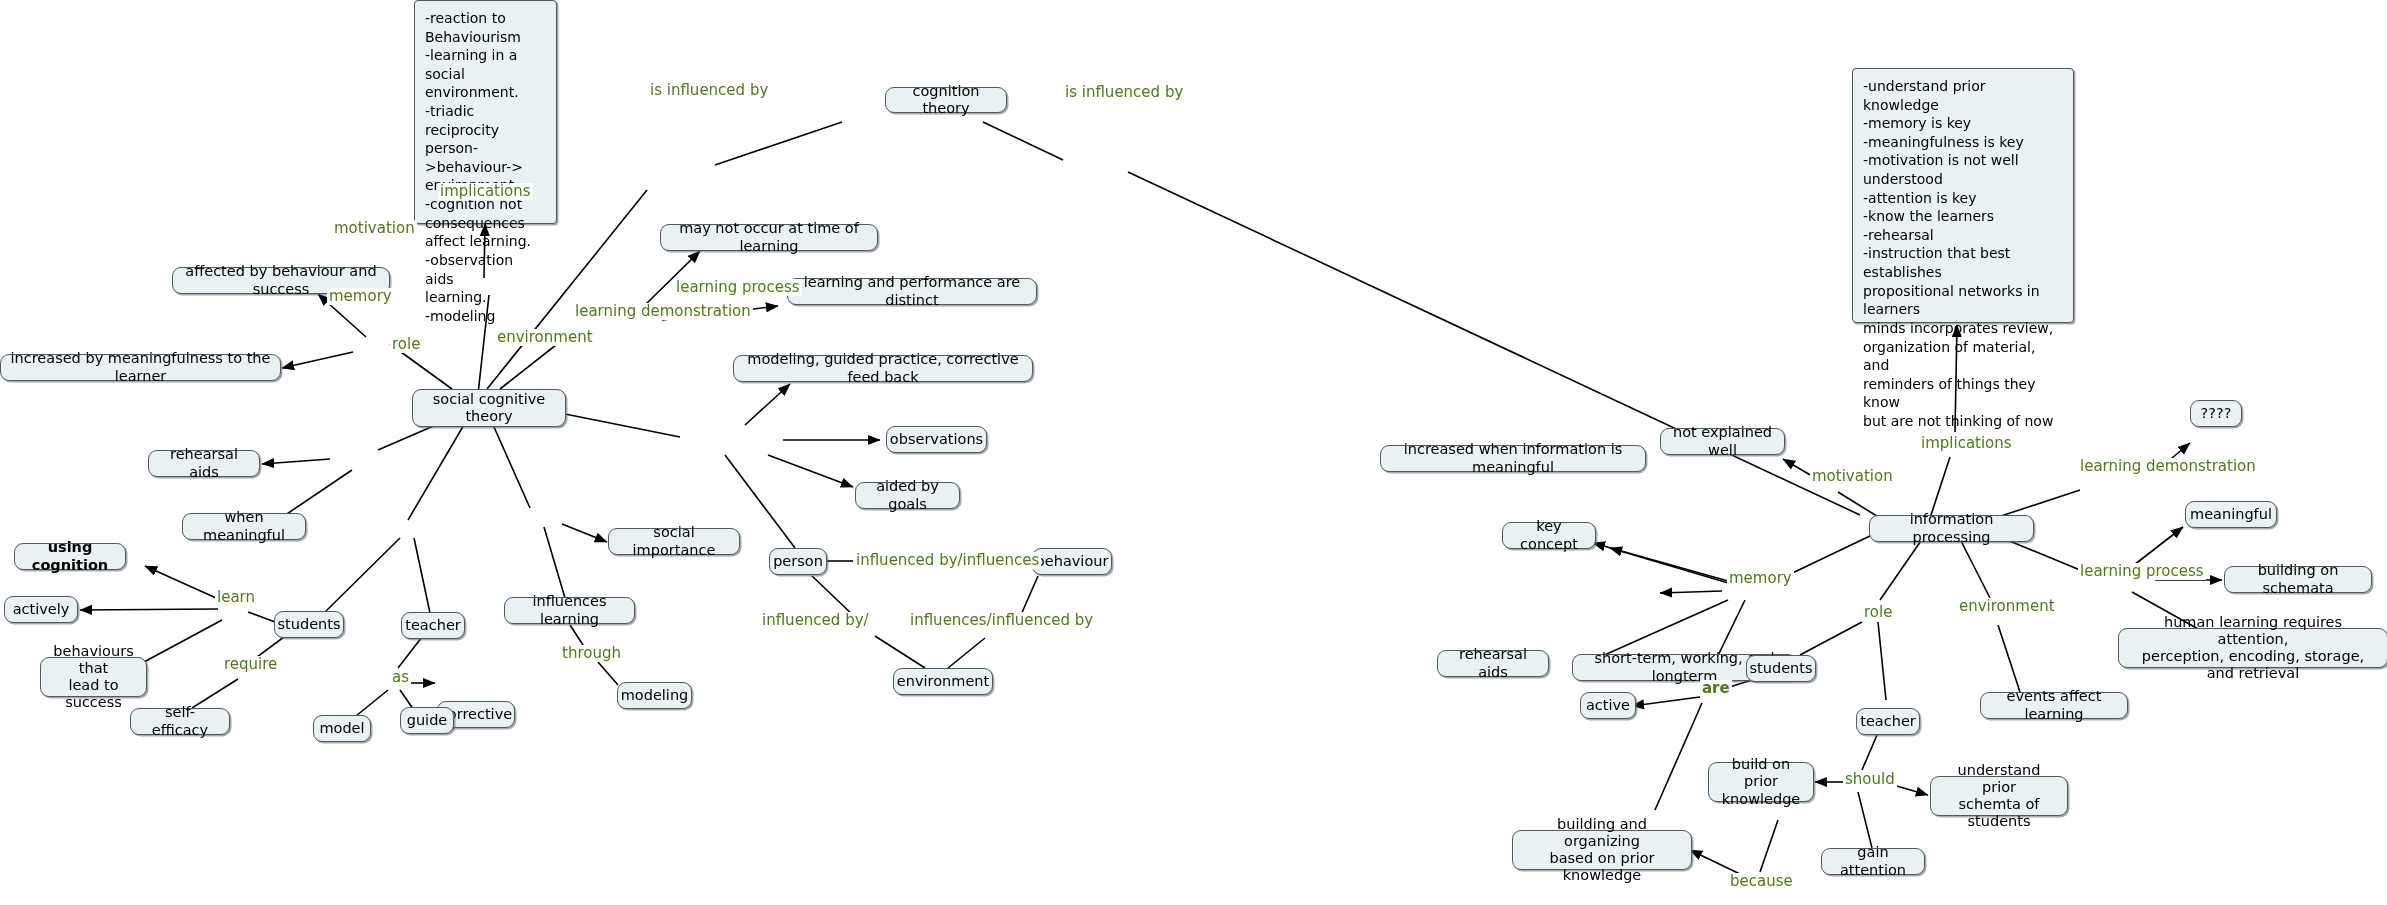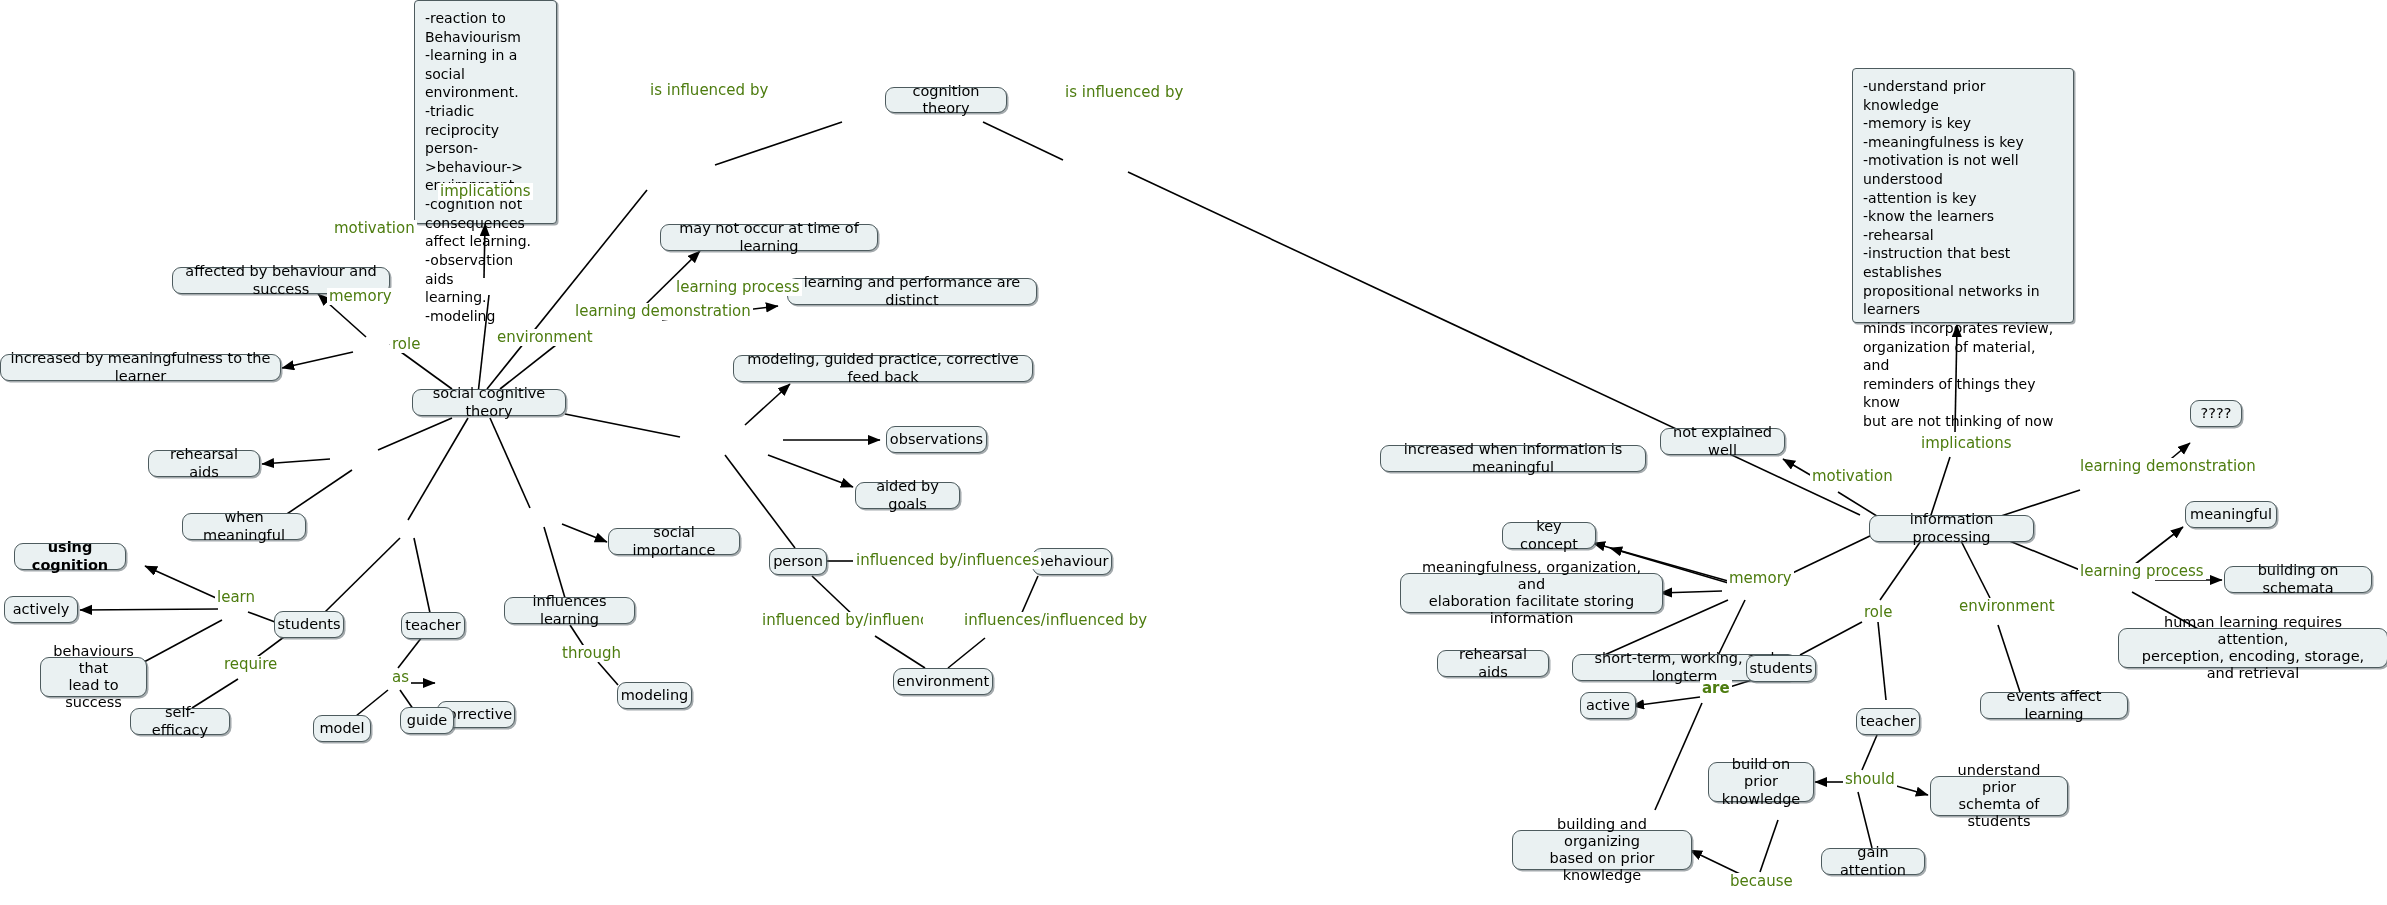--- a/index.html
+++ b/index.html
@@ -180,21 +180,21 @@
   <div class="node" style="left:660px;top:224px;width:218px;height:27px;">may not occur at time of learning</div>
 
   <div class="node" style="left:787px;top:278px;width:250px;height:27px;">learning and performance  are distinct</div>
 
   <div class="node" style="left:172px;top:267px;width:218px;height:27px;">affected by behaviour and success</div>
 
   <div class="node" style="left:0px;top:354px;width:281px;height:27px;">increased by meaningfulness to the learner</div>
 
   <div class="node" style="left:733px;top:355px;width:300px;height:27px;">modeling, guided practice, corrective feed back</div>
 
-  <div class="node" style="left:412px;top:389px;width:154px;height:27px;">social cognitive theory</div>
+  <div class="node" style="left:412px;top:389px;width:154px;height:38px;">social cognitive theory</div>
 
   <div class="node" style="left:886px;top:426px;width:101px;height:27px;">observations</div>
 
   <div class="node" style="left:855px;top:482px;width:105px;height:27px;">aided by goals</div>
 
   <div class="node" style="left:148px;top:450px;width:112px;height:27px;">rehearsal aids</div>
 
   <div class="node" style="left:182px;top:513px;width:124px;height:27px;">when meaningful</div>
 
   <div class="node" style="left:608px;top:528px;width:132px;height:27px;">social importance</div>
@@ -250,22 +250,20 @@
   <div class="node" style="left:1380px;top:445px;width:266px;height:27px;">increased when information is meaningful</div>
 
   <div class="node" style="left:1869px;top:515px;width:165px;height:27px;">information processing</div>
 
   <div class="node" style="left:2185px;top:501px;width:92px;height:27px;">meaningful</div>
 
   <div class="node" style="left:1502px;top:522px;width:94px;height:27px;">key concept</div>
 
   <div class="node" style="left:2224px;top:566px;width:148px;height:27px;">building on schemata</div>
 
-  <div class="node" style="left:1400px;top:573px;width:263px;height:40px;">meaningfulness, organization, and
-elaboration facilitate storing information</div>
 
   <div class="node" style="left:2118px;top:628px;width:270px;height:40px;">human learning requires attention,
 perception, encoding, storage, and retrieval</div>
 
   <div class="node" style="left:1437px;top:650px;width:112px;height:27px;">rehearsal aids</div>
 
   <div class="node" style="left:1572px;top:654px;width:225px;height:27px;">short-term, working, and longterm</div>
 
   <div class="node" style="left:1746px;top:655px;width:70px;height:27px;">students</div>
 
@@ -309,21 +307,21 @@
   <div class="linklabel" style="left:222px;top:656px;">require</div>
 
   <div class="linklabel" style="left:390px;top:669px;">as</div>
 
   <div class="linklabel" style="left:560px;top:645px;">through</div>
 
   <div class="linklabel" style="left:854px;top:552px;">influenced by/influences</div>
 
   <div class="linklabel" style="left:760px;top:612px;">influenced by/influences</div>
 
-  <div class="linklabel" style="left:923px;top:612px;padding-left:41px;">influences/influenced by</div>
+  <div class="linklabel" style="left:869px;top:612px;padding-left:41px;">influences/influenced by</div>
 
   <div class="linklabel" style="left:1919px;top:435px;">implications</div>
 
   <div class="linklabel" style="left:2078px;top:458px;">learning demonstration</div>
 
   <div class="linklabel" style="left:1810px;top:468px;">motivation</div>
 
   <div class="linklabel" style="left:1727px;top:570px;">memory</div>
 
   <div class="linklabel" style="left:2078px;top:563px;">learning process</div>

